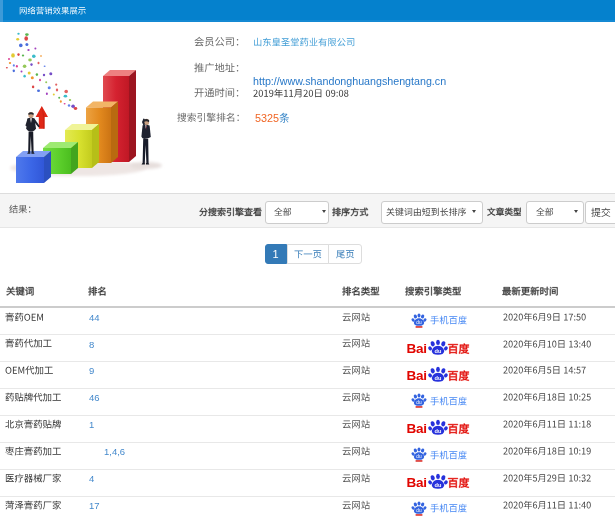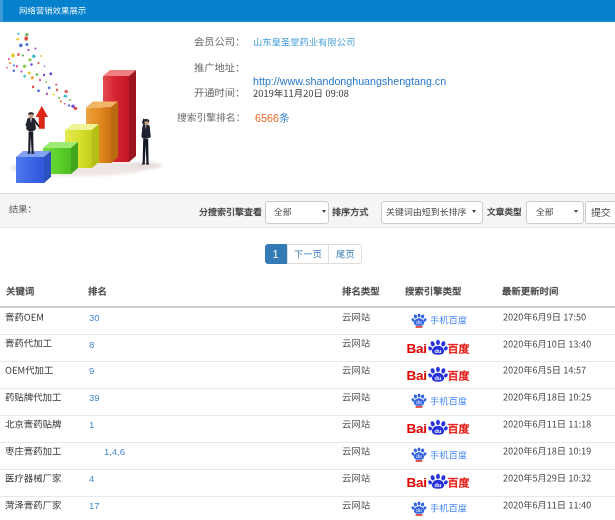--- a/index.html
+++ b/index.html
@@ -517,21 +517,21 @@
     <g fill="#3d9bd5" transform="translate(0,8.56) scale(9.300)">
       <use href="#s5"></use>
     </g>
   </svg>
 <div style="position:absolute;left:253px;top:75px;font:10.7px 'Liberation Sans',sans-serif;color:#2878c8">http://www.shandonghuangshengtang.cn</div>
 <svg style="position:absolute;left:253.0px;top:87.8px;" width="95.9" height="11.8">
     <g fill="#333333" transform="translate(0,8.65) scale(9.400)">
       <use href="#s6"></use>
     </g>
   </svg>
-<div style="position:absolute;left:255px;top:111.5px;font:10.8px 'Liberation Sans',sans-serif;color:#f06524">6566</div>
+<div style="position:absolute;left:255px;top:111.5px;font:10.8px 'Liberation Sans',sans-serif;color:#f06524">5325</div>
 <svg style="position:absolute;left:278.5px;top:111.6px;" width="10.8" height="13.5">
     <g fill="#3a87c8" transform="translate(0,9.94) scale(10.800)">
       <use href="#s7"></use>
     </g>
   </svg>
 <div style="position:absolute;left:0;top:193px;width:615px;height:34.5px;background:#f5f5f5;border-top:1px solid #ddd;border-bottom:1px solid #e6e6e6;box-sizing:border-box"></div>
 <svg style="position:absolute;left:8.9px;top:203.9px;" width="27.6" height="11.5">
     <g fill="#555555" transform="translate(0,8.46) scale(9.200)">
       <use href="#s8"></use>
     </g>
@@ -616,21 +616,21 @@
     <g fill="#333333" stroke="#333333" stroke-width="0.032" transform="translate(0,8.65) scale(9.400)">
       <use href="#s21"></use>
     </g>
   </svg>
 <div style="position:absolute;left:0;top:306px;width:615px;height:1.5px;background:#ccc"></div>
 <svg style="position:absolute;left:4.5px;top:311.5px;" width="38.9" height="11.8">
     <g fill="#333333" transform="translate(0,8.65) scale(9.400)">
       <use href="#s22"></use>
     </g>
   </svg>
-<div style="position:absolute;left:89px;top:311.7px;font:9.5px 'Liberation Sans',sans-serif;color:#4489cc">30</div>
+<div style="position:absolute;left:89px;top:311.7px;font:9.5px 'Liberation Sans',sans-serif;color:#4489cc">44</div>
 <svg style="position:absolute;left:342.0px;top:311.5px;" width="28.2" height="11.8">
     <g fill="#555555" transform="translate(0,8.65) scale(9.400)">
       <use href="#s23"></use>
     </g>
   </svg>
 <svg style="position:absolute;left:411px;top:312.8px" width="16" height="15" viewBox="0 0 16 15">
 <ellipse cx="4.4" cy="3.4" rx="1.6" ry="2.0" fill="#3464e0" transform="rotate(-18 4.4 3.4)"></ellipse>
 <ellipse cx="8" cy="2.5" rx="1.5" ry="2.0" fill="#3464e0"></ellipse>
 <ellipse cx="11.6" cy="3.4" rx="1.6" ry="2.0" fill="#3464e0" transform="rotate(18 11.6 3.4)"></ellipse>
 <ellipse cx="2.1" cy="7.0" rx="1.4" ry="1.8" fill="#3464e0" transform="rotate(-36 2.1 7.0)"></ellipse>
@@ -712,21 +712,21 @@
     <g fill="#444444" transform="translate(0,8.42) scale(9.150)">
       <use href="#s30"></use>
     </g>
   </svg>
 <div style="position:absolute;left:0;top:388.1px;width:615px;height:1px;background:#e8e8e8"></div>
 <svg style="position:absolute;left:4.5px;top:392.1px;" width="56.4" height="11.8">
     <g fill="#333333" transform="translate(0,8.65) scale(9.400)">
       <use href="#s31"></use>
     </g>
   </svg>
-<div style="position:absolute;left:89px;top:392.2px;font:9.5px 'Liberation Sans',sans-serif;color:#4489cc">39</div>
+<div style="position:absolute;left:89px;top:392.2px;font:9.5px 'Liberation Sans',sans-serif;color:#4489cc">46</div>
 <svg style="position:absolute;left:342.0px;top:392.1px;" width="28.2" height="11.8">
     <g fill="#555555" transform="translate(0,8.65) scale(9.400)">
       <use href="#s23"></use>
     </g>
   </svg>
 <svg style="position:absolute;left:411px;top:393.4px" width="16" height="15" viewBox="0 0 16 15">
 <ellipse cx="4.4" cy="3.4" rx="1.6" ry="2.0" fill="#3464e0" transform="rotate(-18 4.4 3.4)"></ellipse>
 <ellipse cx="8" cy="2.5" rx="1.5" ry="2.0" fill="#3464e0"></ellipse>
 <ellipse cx="11.6" cy="3.4" rx="1.6" ry="2.0" fill="#3464e0" transform="rotate(18 11.6 3.4)"></ellipse>
 <ellipse cx="2.1" cy="7.0" rx="1.4" ry="1.8" fill="#3464e0" transform="rotate(-36 2.1 7.0)"></ellipse>

